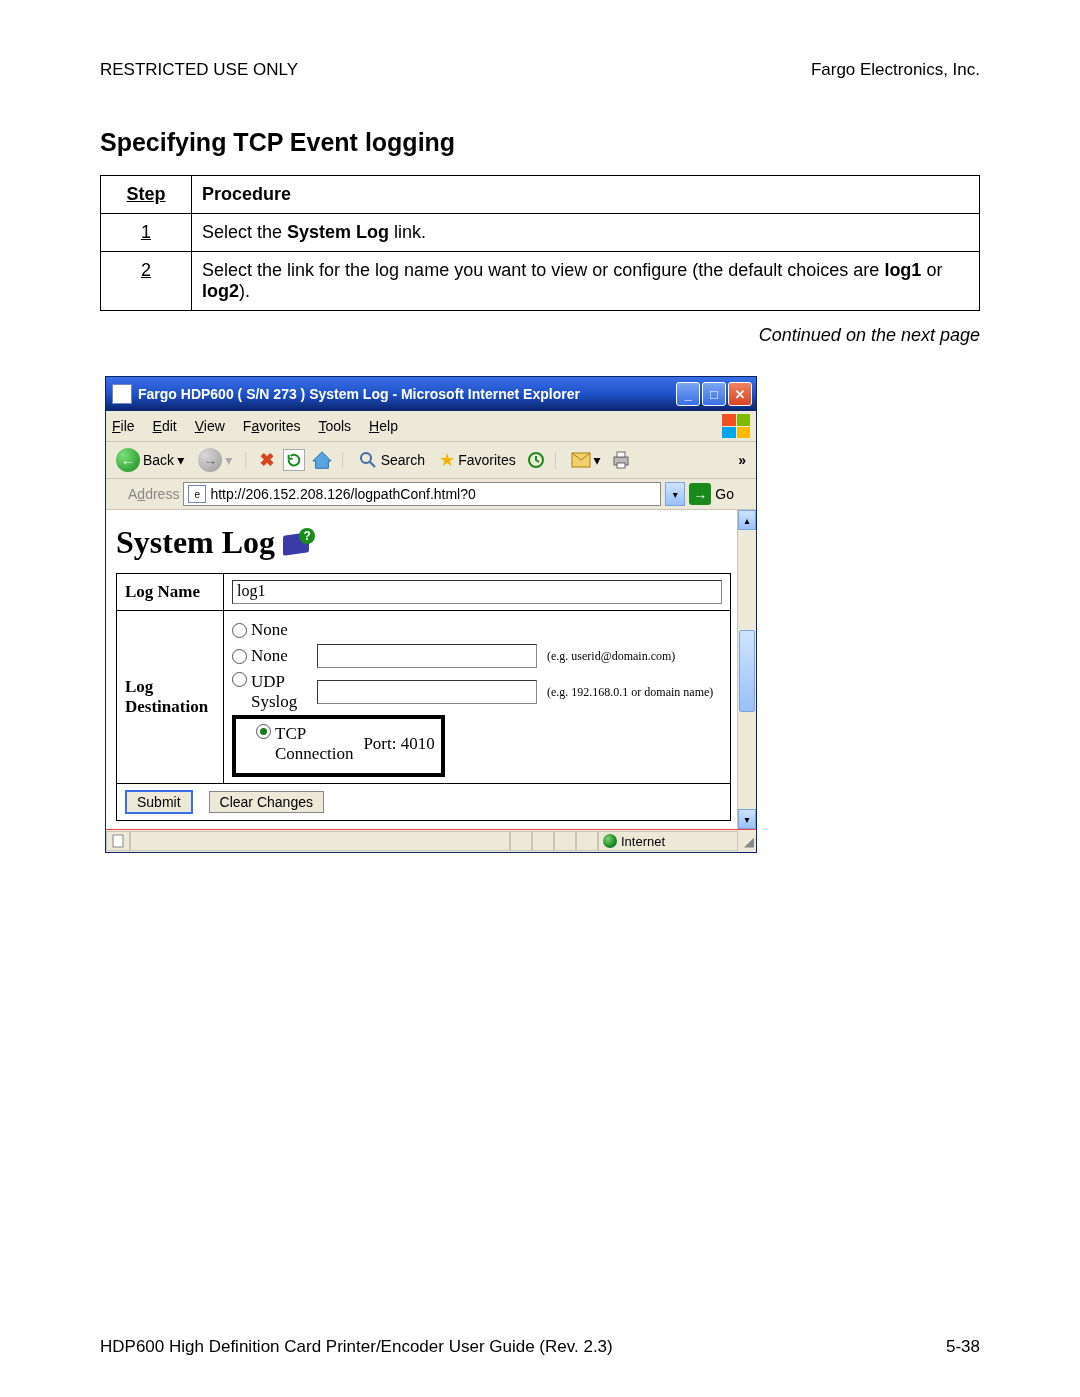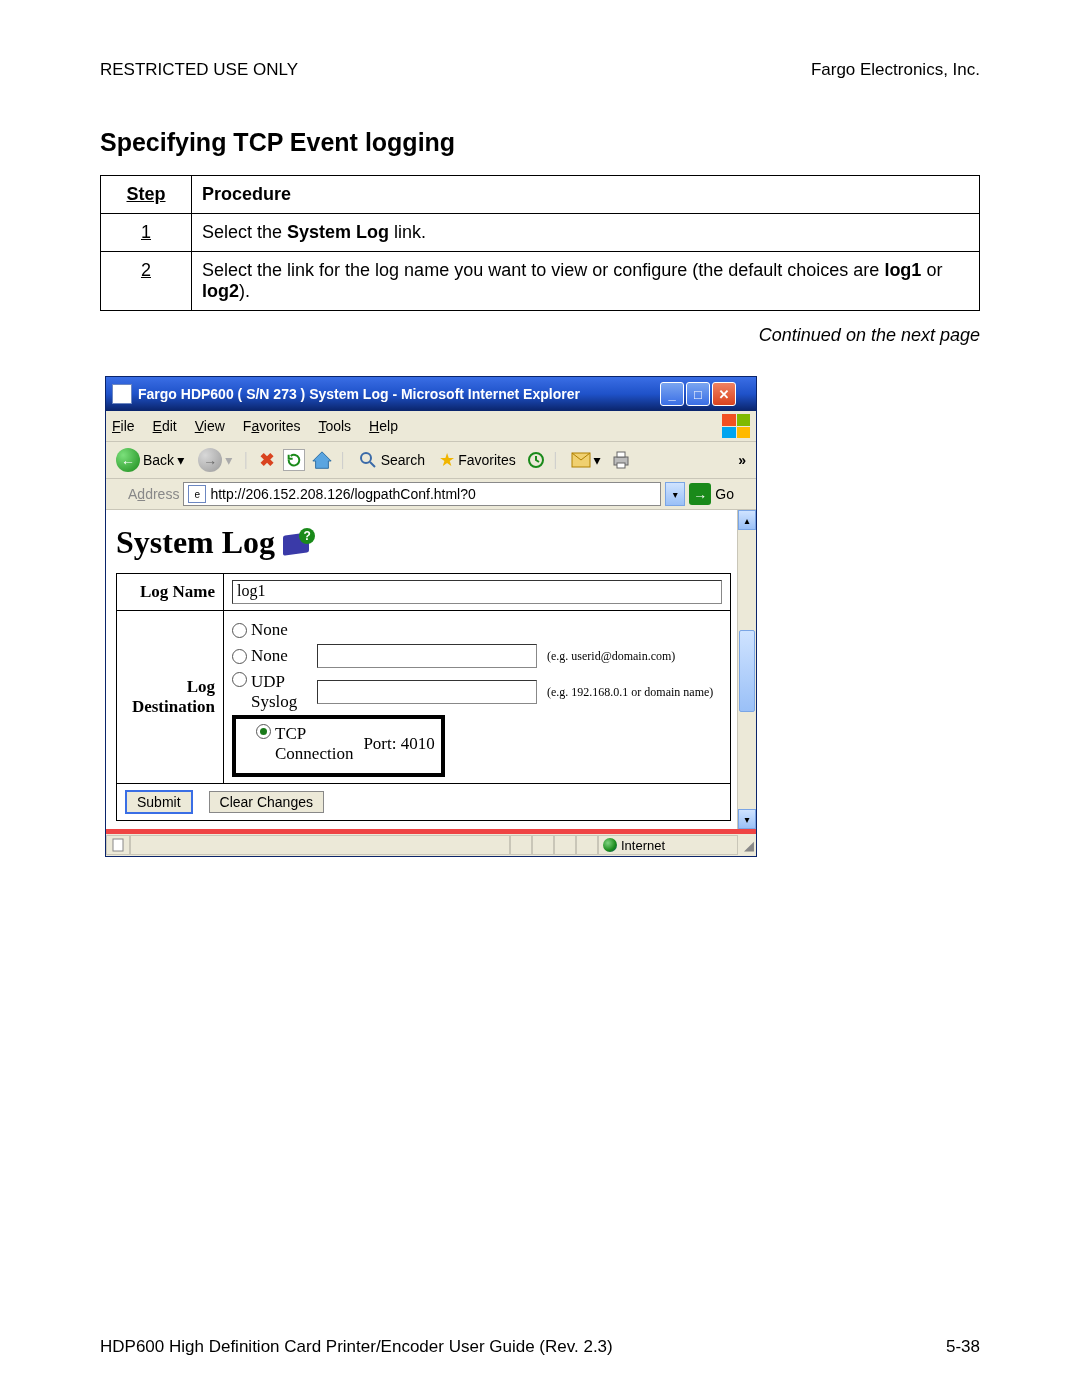--- a/index.html
+++ b/index.html
@@ -63,21 +63,21 @@
     border: 1px solid #0a246a;
     background: #ece9d8;
     font-family: Tahoma, Arial, sans-serif;
     font-size: 14px;
   }
   .titlebar {
     background: linear-gradient(to bottom, #3a6ee5, #1f52c9 50%, #0a246a);
     color: #fff;
     display: flex;
     align-items: center;
-    padding: 4px 20px 4px 6px;
+    padding: 4px 4px 4px 6px;
     height: 26px;
   }
   .titlebar .icon-slot {
     width: 18px; height: 18px;
     background: #fff;
     border: 1px solid #6c87c1;
     margin-right: 6px;
     display:flex; align-items:center; justify-content:center;
     font-size:12px;
   }
@@ -267,21 +267,21 @@
     font-family:"Times New Roman", serif;
     font-size:17px;
   }
   table.form td {
     border:1px solid #000;
     padding: 6px 8px;
     vertical-align: middle;
   }
   table.form td.label {
     font-weight:bold;
-    text-align:right;
+    text-align:left;
     width:110px;
     vertical-align:middle;
     font-family:Liberation Serif, serif;
   }
   .txt-input {
     background:#fff;
     border:1px inset #888;
     height:20px;
     min-width:200px;
     padding:1px 4px;
@@ -330,21 +330,21 @@
     background:#ece9d8;
     border:1px solid #888;
     padding:2px 10px;
   }
   .btn.submit { border:2px solid #3a6ee5; }
 
   .statusbar {
     display:flex;
     align-items:center;
     background:#ece9d8;
-    border-top:5px solid #ef4444;
+    border-top:1px solid #ef4444;
     height:22px;
     font-size:13px;
   }
   .statusbar .pane {
     border:1px solid #c9c6b8;
     height:20px;
     box-sizing:border-box;
     padding:1px 4px;
     display:flex;align-items:center;
   }

